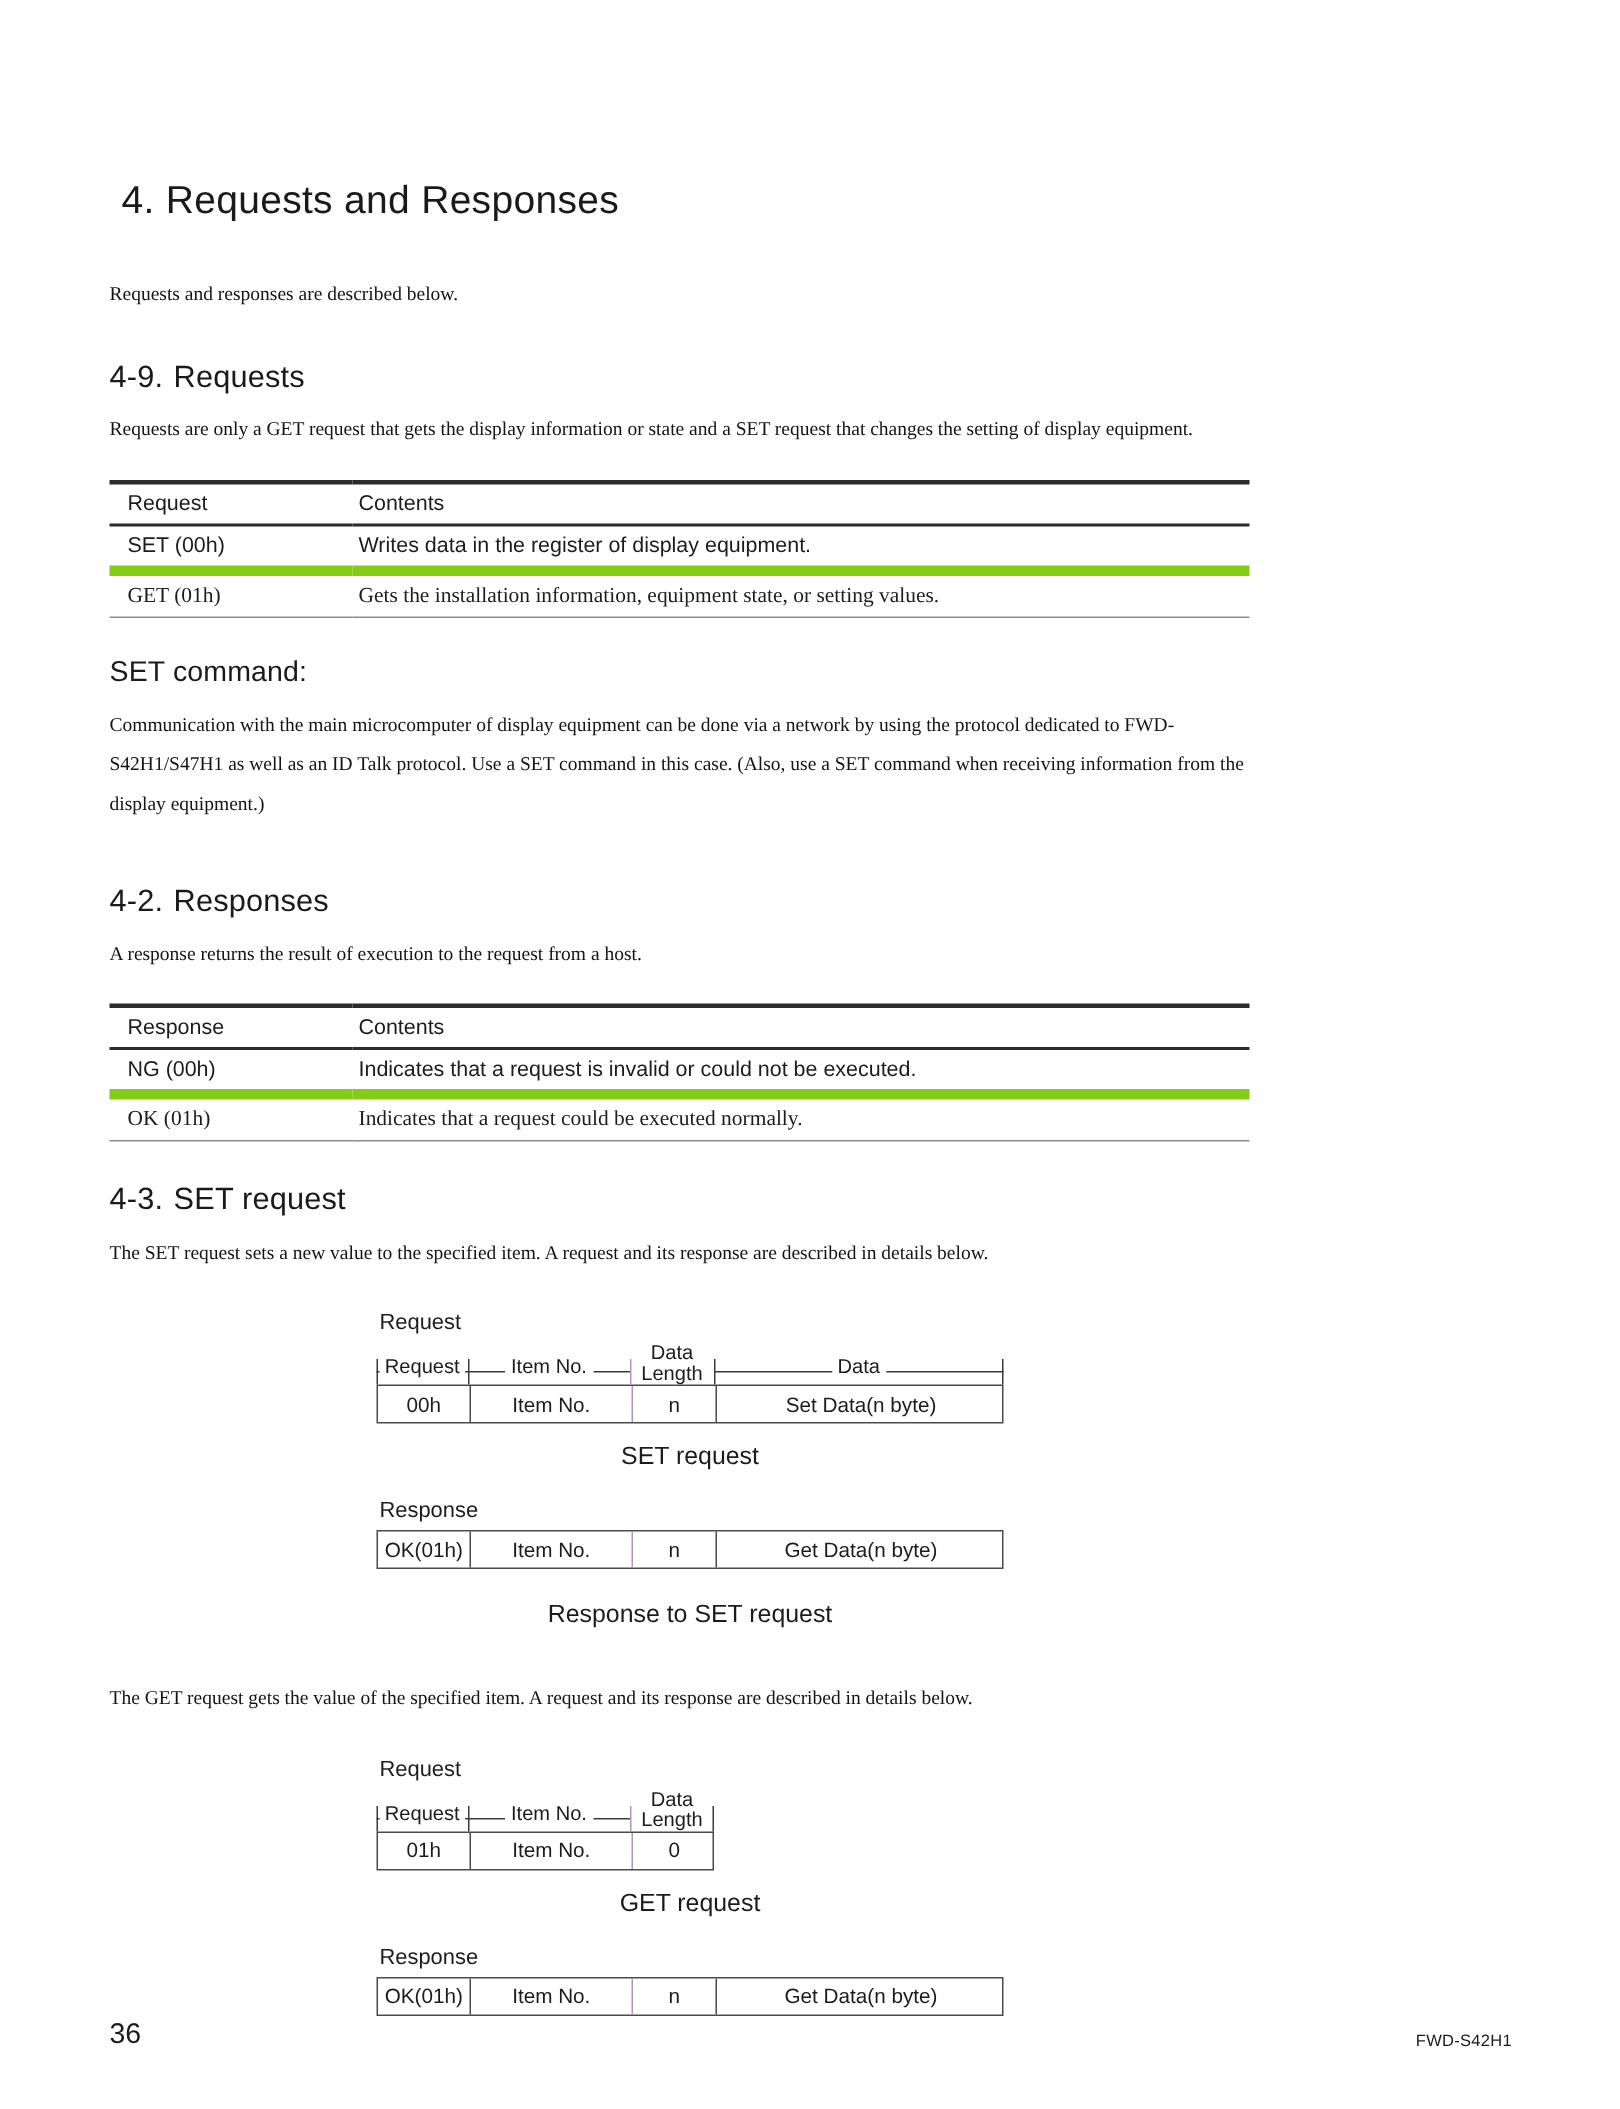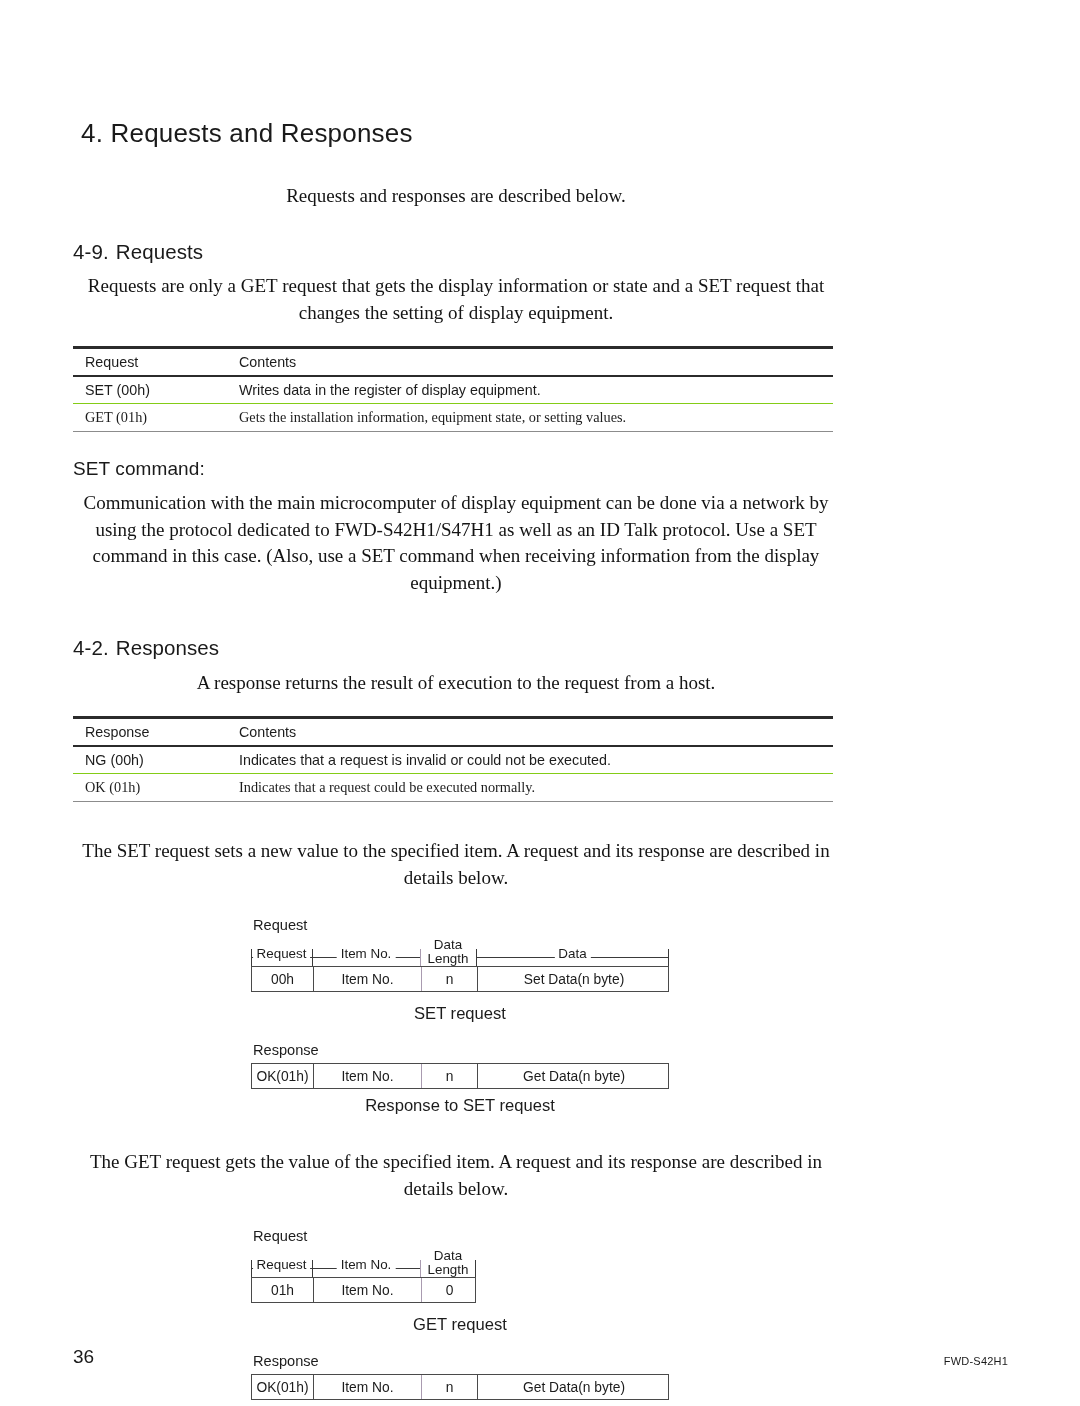--- a/index.html
+++ b/index.html
@@ -56,25 +56,25 @@
     font-family: "Liberation Sans", sans-serif;
     font-size: 19px;
     font-weight: 400;
     color: #1a1a1a;
     letter-spacing: .1px;
   }
 
   
   p.body {
     font-family: "Liberation Serif", serif;
-    font-size: 19px;
+    font-size: 13px;
     line-height: 26.5px;
     margin: 0;
     color: #141414;
-    text-align: center;
+    text-align: left;
   }
 
   
   .gap-intro  { height: 34px; }
   .gap-h2p    { height: 9px; }
   .gap-p2tab  { height: 20px; }
   .gap-tab2h  { height: 26px; }
   .gap-sec    { height: 40px; }
 
   
@@ -88,21 +88,21 @@
   table.spec th, table.spec td {
     text-align: left;
     font-weight: 400;
     padding: 5px 0 5px 0;
     vertical-align: middle;
   }
   table.spec .c1 { width: 150px; padding-left: 12px; }
   table.spec .c2 { padding-left: 4px; }
   table.spec thead th { border-top: 3px solid #2b2b2b; }
   table.spec thead tr th { border-bottom: 2px solid #2b2b2b; }
-  table.spec tbody tr td { border-bottom: 1px solid #84cc16; }
+  table.spec tbody tr td { border-bottom: 7px solid #84cc16; }
   table.spec tbody tr:last-child td { border-bottom: 1px solid #8c8c8c; font-family: Liberation Serif, serif; }
 
   
   .diagram {
     position: relative;
     font-family: "Liberation Sans", sans-serif;
     color: #1c1c1c;
   }
   .diagram .dlabel {
     font-family: "Liberation Sans", sans-serif;
@@ -291,20 +291,23 @@
         </tr>
         <tr>
           <td class="c1">OK (01h)</td>
           <td class="c2">Indicates that a request could be executed normally.</td>
         </tr>
       </tbody>
     </table>
 
     <div style="height:27px"></div>
 
+    <div class="section-heading">
+      <span class="num">4-3.</span><span>SET request</span>
+    </div>
 
     <div class="gap-h2p"></div>
 
     <p class="body">The SET request sets a new value to the specified item.  A request and its response are described in details below.</p>
 
     <div style="height:26px"></div>
 
     <div class="diagram" style="margin-left:178px; width:420px;">
       <div class="dlabel">Request</div>
 
@@ -358,21 +361,21 @@
 
       <div class="pkt" style="width:418px;">
         <div class="boxrow" style="width:418px;">
           <div class="cell" style="left:0px; width:61px;">OK(01h)</div>
           <div class="cell div-dark" style="left:61px; width:108px;">Item No.</div>
           <div class="cell div-soft" style="left:169px; width:56px;">n</div>
           <div class="cell div-dark" style="left:225px; width:193px;">Get Data(n byte)</div>
         </div>
       </div>
 
-      <div class="caption" style="margin-top:7px; width:418px;">Response to SET request</div>
+      <div class="caption" style="margin-top:20px; width:418px;">Response to SET request</div>
     </div>
 
     <div style="height:24px"></div>
 
 
     <div class="gap-h2p"></div>
 
     <p class="body">The GET request gets the value of the specified item.  A request and its response are described in details below.</p>
 
     <div style="height:26px"></div>

